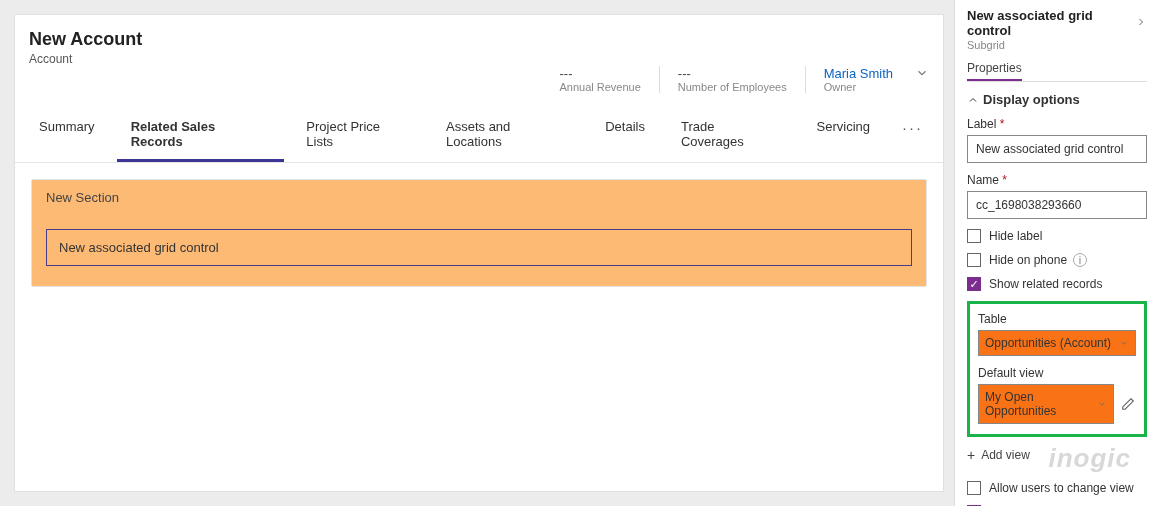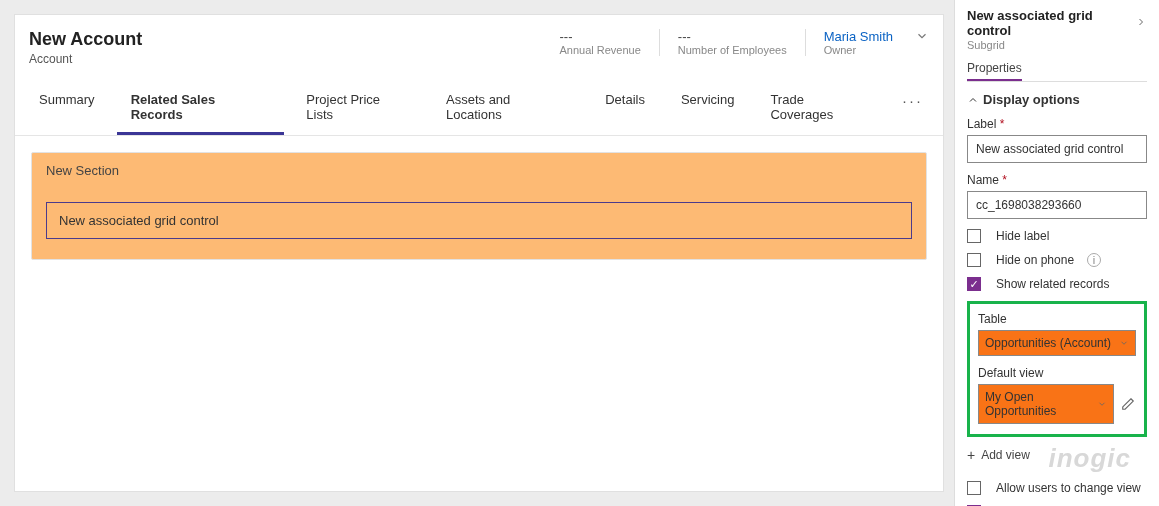--- a/index.html
+++ b/index.html
@@ -1,18 +1,18 @@
 <!DOCTYPE html>
 <html><head>
 <meta charset="utf-8">
 <style>
   * { box-sizing: border-box; margin: 0; padding: 0; font-family: "Segoe UI", Tahoma, sans-serif; }
   body { background: #ececec; overflow: hidden; width: 1159px; height: 506px; position: relative; }
   .main { position: absolute; left: 14px; top: 14px; width: 930px; height: 478px; background: #fff; border: 1px solid #e0e0e0; }
-  .main-header { padding: 14px 14px 6px 14px; display: flex; }
+  .main-header { padding: 14px 14px 6px 14px; display: flex; flex-direction: column; }
   .title-block h1 { font-size: 18px; font-weight: 600; color: #222; }
   .title-block .sub { font-size: 12px; color: #555; margin-top: 2px; }
   .header-right { margin-left: auto; display: flex; align-items: flex-start; gap: 0; }
   .stat { border-left: 1px solid #ddd; padding: 0 18px; }
   .stat:first-child { border-left: none; }
   .stat .val { font-size: 13px; color: #444; }
   .stat .lab { font-size: 11px; color: #888; }
   .owner .val { color: #0b63c4; }
   .chev { font-size: 14px; color: #777; margin-left: 4px; cursor: pointer; }
   .tabs { display: flex; gap: 8px; border-bottom: 1px solid #e5e5e5; padding: 0 10px; margin-top: 10px; }
@@ -29,21 +29,21 @@
   .panel-sub { font-size: 11px; color: #888; margin-top: 1px; }
   .panel-tabs { margin-top: 10px; display: flex; gap: 12px; border-bottom: 1px solid #ddd; }
   .panel-tab { font-size: 12px; color: #444; padding-bottom: 4px; border-bottom: 2px solid #7b2e8e; cursor: pointer; }
   .group-hd { display: flex; align-items: center; font-size: 13px; font-weight: 600; color: #333; margin-top: 10px; cursor: pointer; }
   .group-hd svg { margin-right: 4px; }
   .field-label { font-size: 12px; color: #333; margin-top: 10px; }
   .req::after { content: " *"; color: #b10e1e; }
   .input { width: 100%; border: 1px solid #888; padding: 6px 8px; font-size: 12px; margin-top: 4px; color: #333; background: #fff; }
   .select { width: 100%; border: 1px solid #888; padding: 5px 6px; font-size: 12px; margin-top: 4px; color: #333; background: #f97316; display: flex; align-items: center; cursor: pointer; }
   .select span { flex: 1; }
-  .chk-row { display: flex; align-items: flex-end; font-size: 12px; color: #333; margin-top: 10px; cursor: pointer; gap: 7px; }
+  .chk-row { display: flex; align-items: flex-end; font-size: 12px; color: #333; margin-top: 10px; cursor: pointer; }
   .chk { width: 14px; height: 14px; border: 1px solid #666; margin-right: 8px; background: #fff; display: inline-flex; align-items: center; justify-content: center; flex-shrink: 0; }
   .chk.checked { background: #7b2e8e; border-color: #7b2e8e; }
   .chk.checked::after { content: "✓"; color: #fff; font-size: 11px; line-height: 1; }
   .info { margin-left: 6px; font-size: 11px; color: #888; border: 1px solid #aaa; width: 14px; height: 14px; border-radius: 7px; display: inline-flex; align-items: center; justify-content: center; }
   .green-box { border: 3px solid #18b34b; padding: 6px 8px 10px 8px; margin-top: 10px; }
   .select-row { display: flex; align-items: center; gap: 6px; margin-top: 4px; }
   .select-row .select { margin-top: 0; flex: 1; }
   .pencil { width: 16px; height: 16px; display: inline-flex; align-items: center; justify-content: center; cursor: pointer; }
   .add-view { font-size: 12px; color: #444; margin-top: 10px; cursor: pointer; display: flex; align-items: center; }
   .add-view .plus { font-size: 14px; margin-right: 6px; }
@@ -78,22 +78,22 @@
       </div>
     </div>
   </div>
 
   <div class="tabs">
     <div class="tab">Summary</div>
     <div class="tab active">Related Sales Records</div>
     <div class="tab">Project Price Lists</div>
     <div class="tab">Assets and Locations</div>
     <div class="tab">Details</div>
+    <div class="tab">Trade Coverages</div>
     <div class="tab">Servicing</div>
-    <div class="tab">Trade Coverages</div>
     <div class="overflow">···</div>
   </div>
 
   <div class="content">
     <div class="section">
       <div class="section-title">New Section</div>
       <div class="grid-control">New associated grid control</div>
     </div>
   </div>
 </div>

